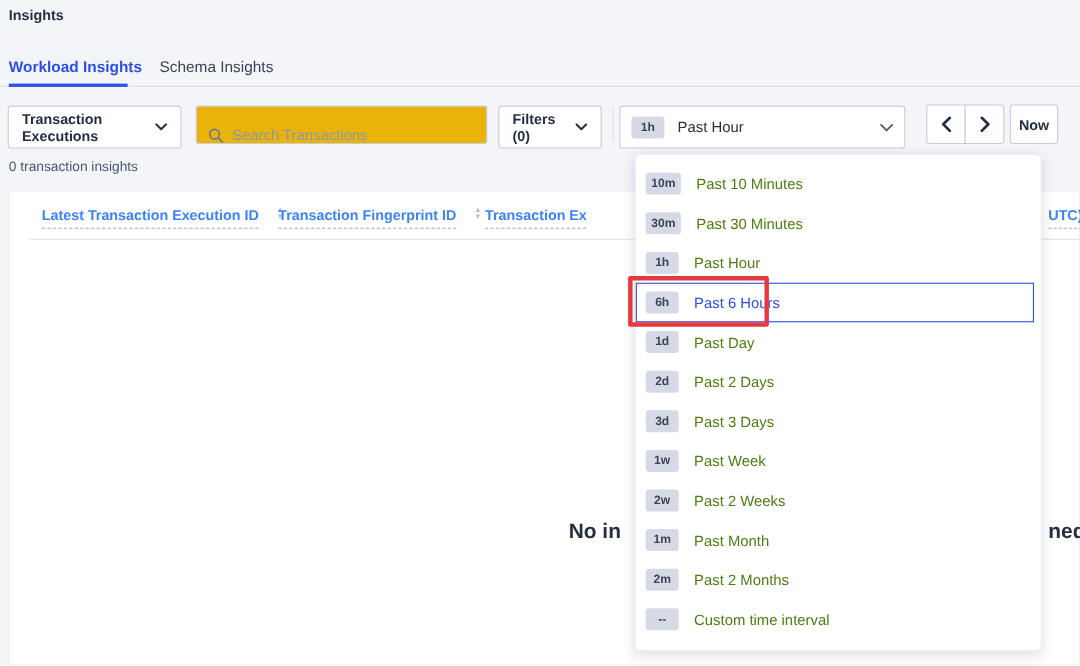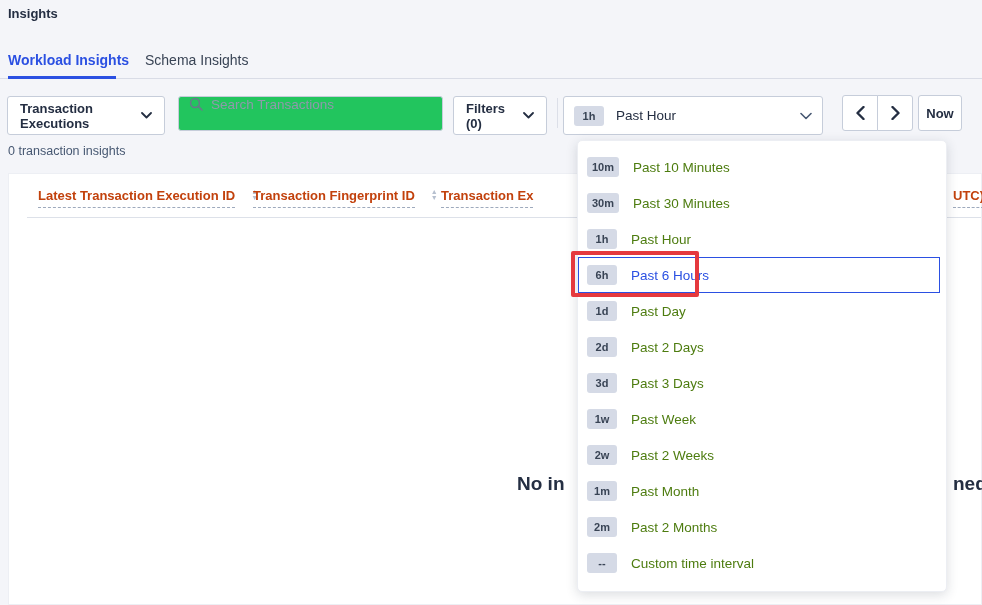--- a/index.html
+++ b/index.html
@@ -17,22 +17,22 @@
   .tab.active { left:8px; color:#2b50e2; font-weight:700; }
   .tab.inactive { left:145px; color:#394455; font-weight:400; }
   .tab-underline { position:absolute; left:8px; top:28px; width:108px; height:3px; background:#2b50e2; }
   
   .btn {
     position:absolute; top:96px; height:39px; background:#fff;
     border:1px solid #c6cdda; border-radius:3px;
     display:flex; align-items:center; font-size:13px; font-weight:700; color:#242e42; cursor:pointer;
   }
   .btn-type { left:7px; width:158px; padding:0 12px; justify-content:space-between; }
-  .searchbox { position:absolute; left:178px; top:96px; width:265px; height:35px; background:#22c55e;
-    border:1px solid #c6cdda; border-radius:3px; display:flex; align-items:flex-start; padding:0 10px; }
+  .searchbox { position:absolute; left:178px; top:96px; width:265px; height:35px; background:#eab308;
+    border:1px solid #c6cdda; border-radius:3px; display:flex; align-items:flex-end; padding:0 10px; }
   .searchbox input { border:none; outline:none; flex:1; margin-left:8px; font-size:13.5px;
     font-family:"Liberation Sans", sans-serif; color:#242e42; background:transparent; }
   .searchbox input::placeholder { color:#8f99ab; }
   .btn-filters { left:453px; width:94px; padding:0 12px; justify-content:space-between; }
   .toolbar-divider { position:absolute; left:557px; top:98px; width:1px; height:30px; background:#dcdfe8; }
   .time-control { left:563px; width:260px; padding:0 10px; font-weight:400; }
   .time-control .tlabel { margin-left:12px; font-size:13.5px; color:#242e42; }
   .time-control .chev { margin-left:auto; }
   .badge {
     display:inline-flex; align-items:center; justify-content:center;
@@ -44,21 +44,21 @@
     display:flex; align-items:center; justify-content:center; cursor:pointer; }
   .arrow-btn.prev { border-radius:3px 0 0 3px; }
   .arrow-btn.next { border-radius:0 3px 3px 0; margin-left:-1px; }
   .btn-now { left:918px; top:95px; width:44px; height:36px; justify-content:center; font-weight:700; }
   .summary { position:absolute; left:8px; top:144px; font-size:12.5px; color:#475872; }
   
   .card { position:absolute; left:8px; top:173px; width:974px; height:432px; background:#fff;
     border:1px solid #edeff4; }
   .table-head { position:absolute; left:18px; right:0; top:0; height:44px; border-bottom:1px solid #dde1e9; }
   .col { position:absolute; top:14px; display:flex; align-items:flex-start; }
-  .col-label { font-size:13px; font-weight:700; color:#c2410c;
+  .col-label { font-size:13px; font-weight:700; color:#3b82f6;
     border-bottom:1px dashed #9eaabd; padding-bottom:4px; white-space:nowrap; }
   .sort { display:flex; flex-direction:column; margin-left:14px; margin-top:1px; cursor:pointer; }
   .sort span { font-size:7px; line-height:6px; color:#b6c0cf; }
   .c1 { left:11px; } .c1 .sort { margin-left:16px; }
   .c2 { left:226px; } .c2 .sort { margin-left:16px; }
   .c3 { left:414px;align-items:center; }
   .c4 { left:926px; }
   .empty-frag { position:absolute; top:299px; font-size:19px; font-weight:700; color:#242e42; white-space:nowrap; }
   .empty-left { left:508px; }
   .empty-right { left:944px; }

